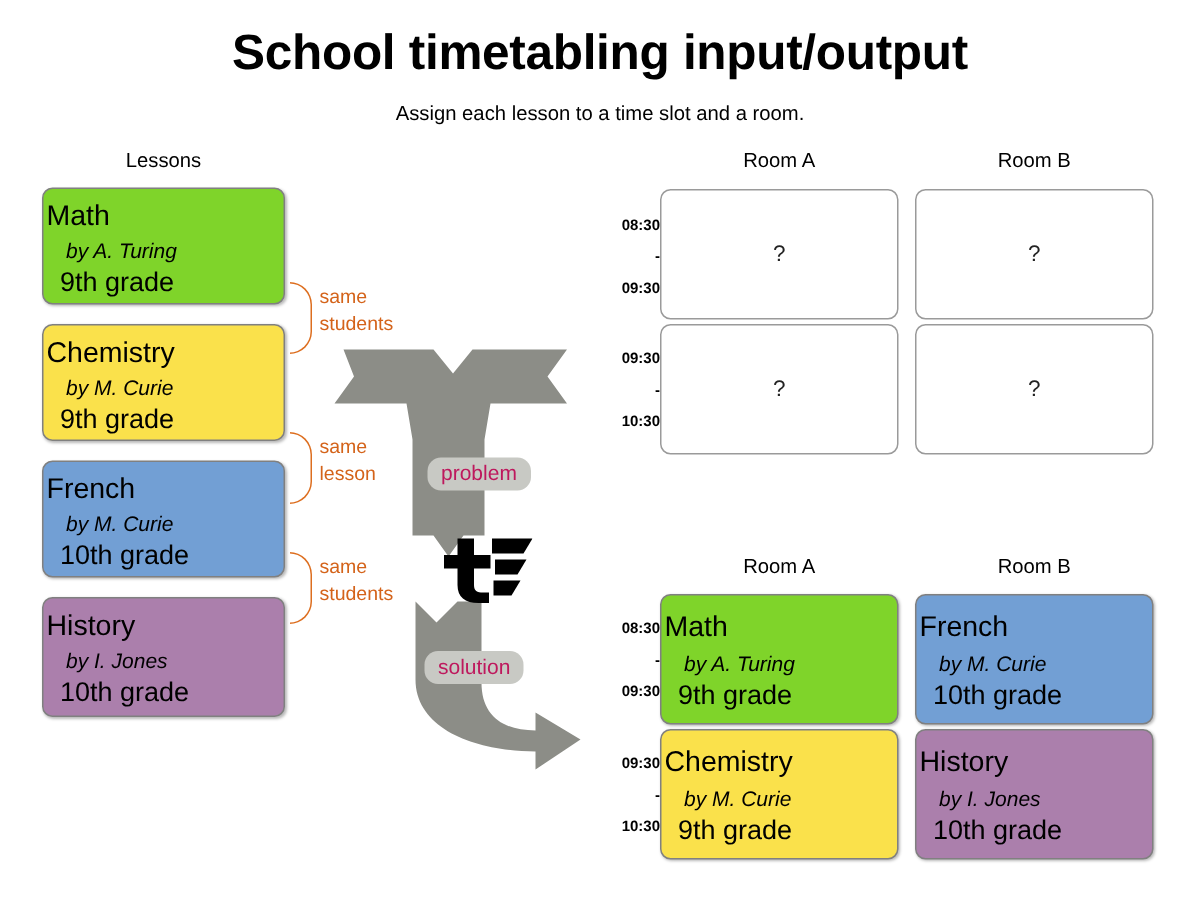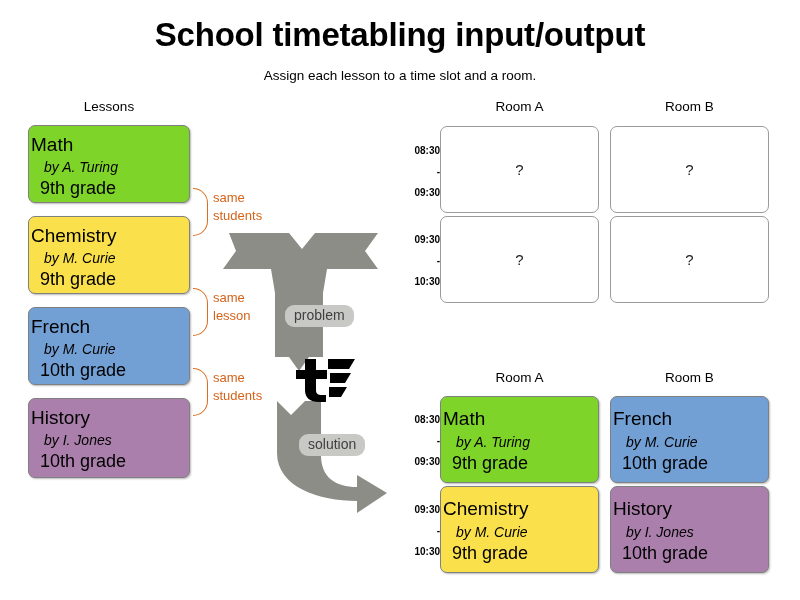--- a/index.html
+++ b/index.html
@@ -118,25 +118,25 @@
     height: 290px;
   }
 
   .flow-badge {
     position: absolute;
     background: #C8C9C4;
     border-radius: 9px;
     font-size: 14px;
     line-height: 19px;
     padding: 1px 9px 2px 9px;
-    color: #404040;
+    color: #be185d;
     white-space: nowrap;
   }
   #problem-badge  { left: 285px; top: 305px; }
-  #solution-badge { left: 299px; top: 434px; }
+  #solution-badge { left: 283px; top: 434px; }
 
   
   #timefold-logo {
     position: absolute;
     left: 289px;
     top: 357px;
     width: 66px;
     height: 46px;
   }
 

